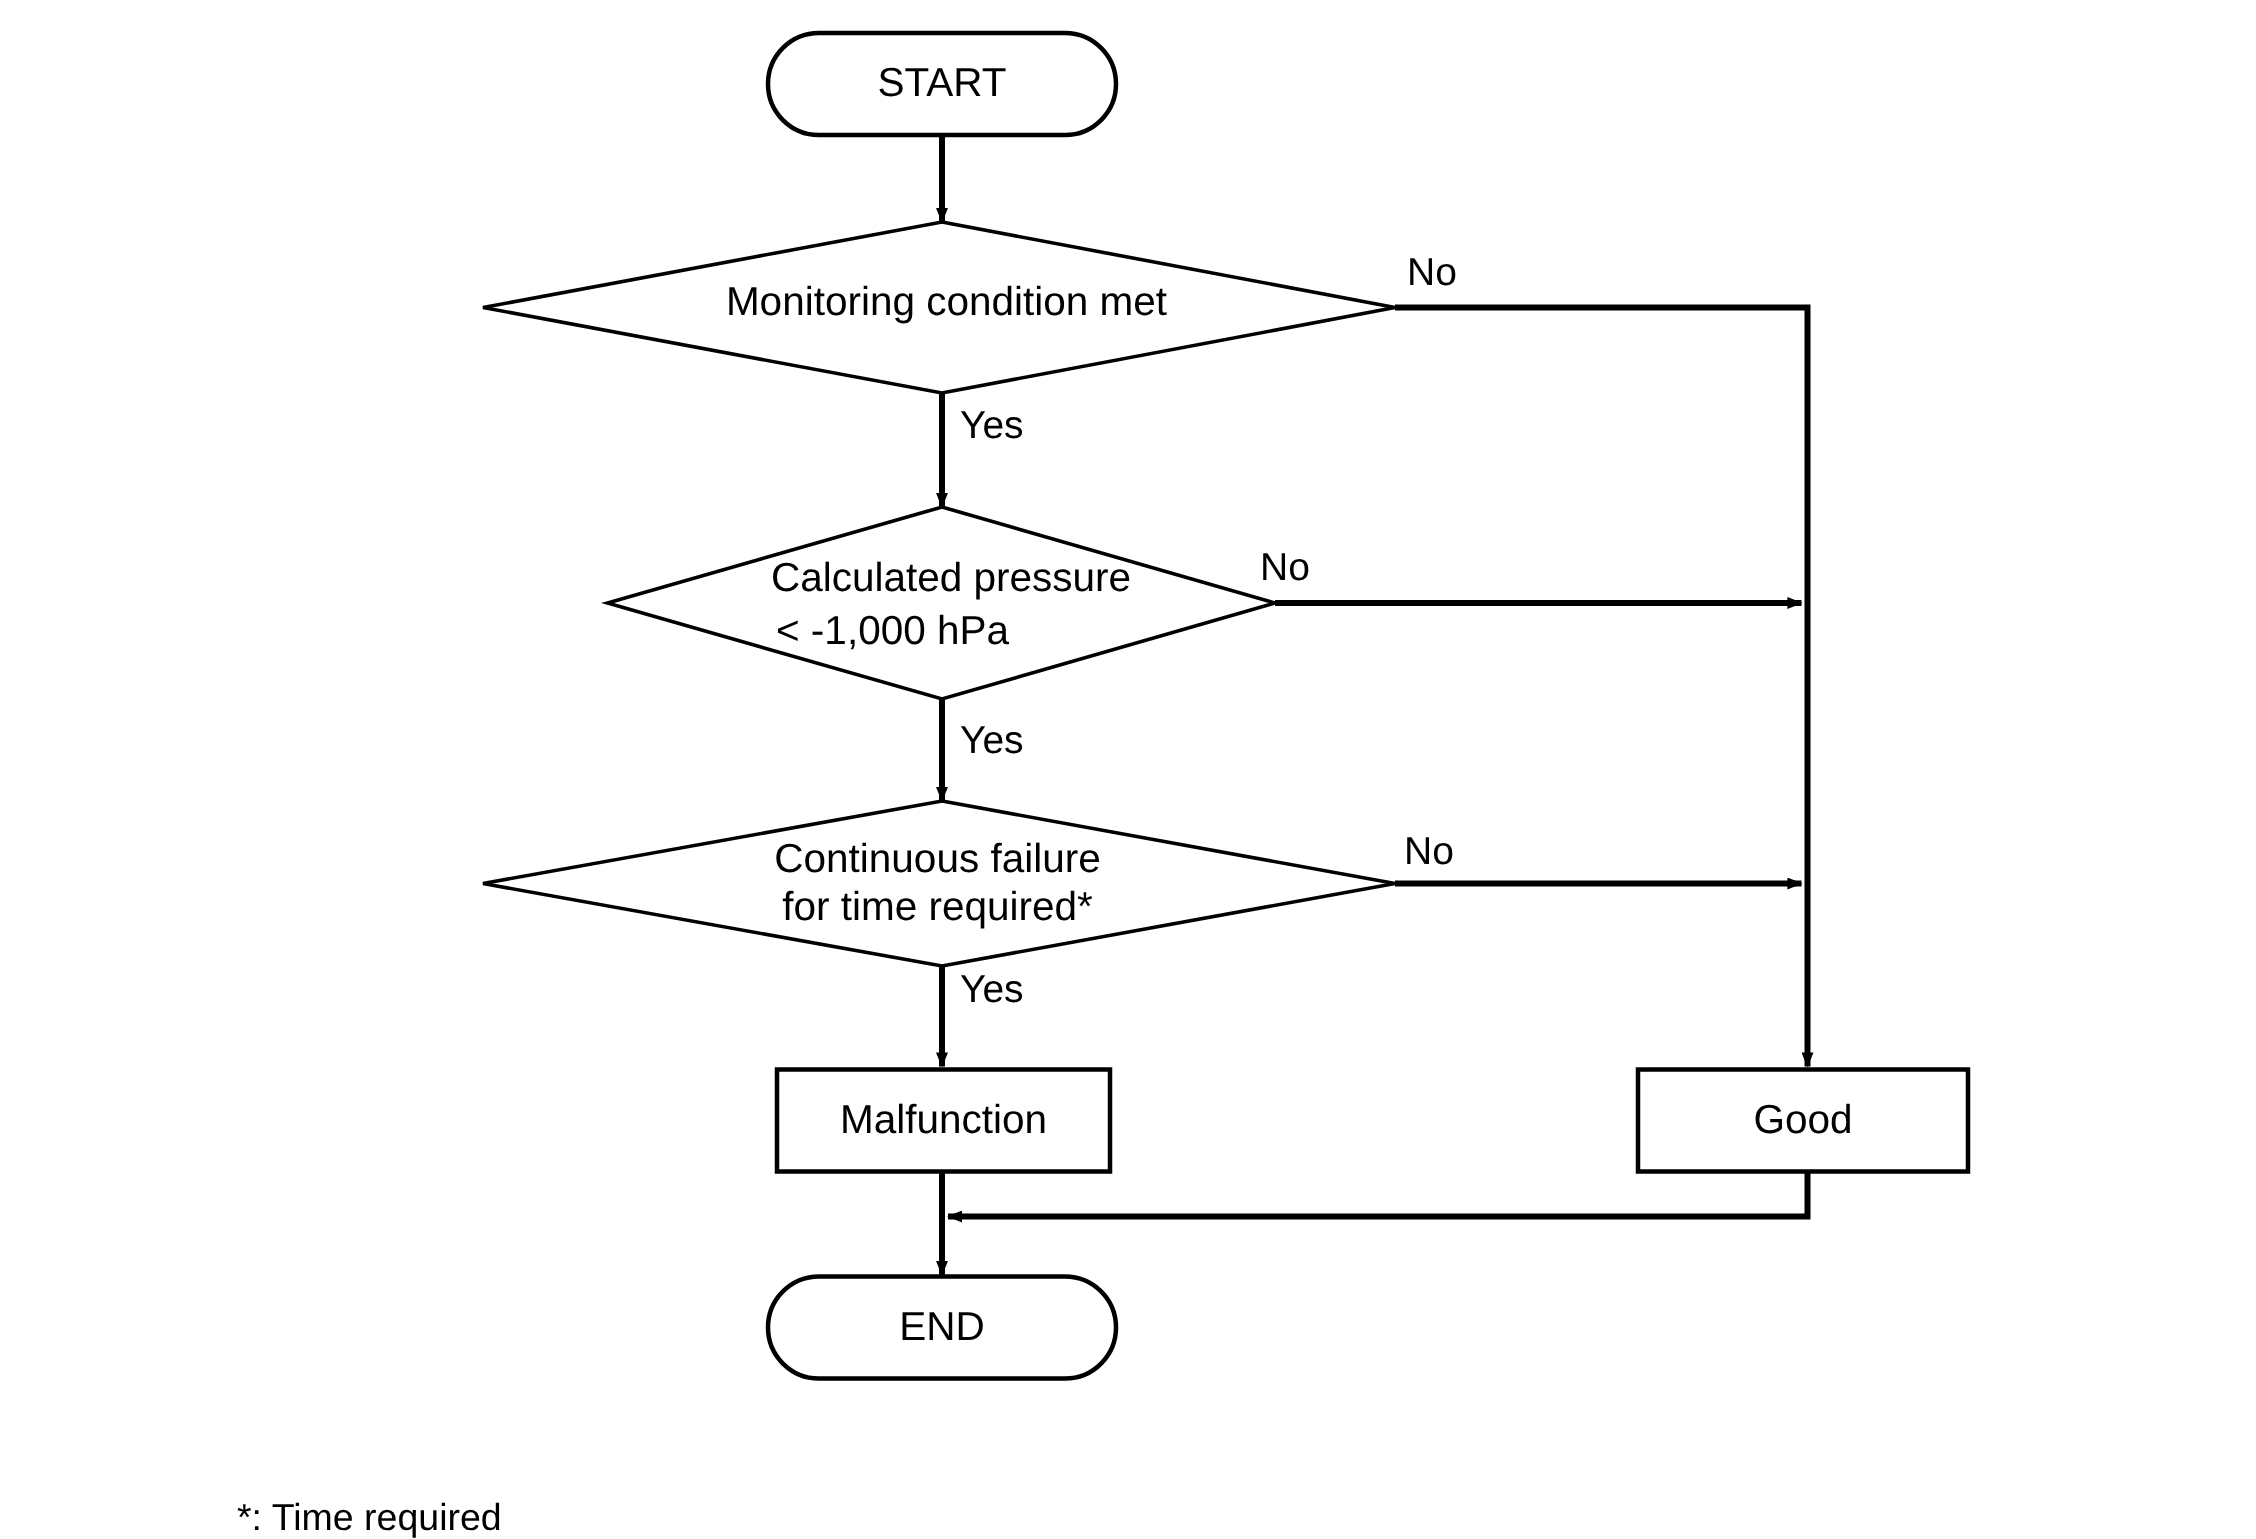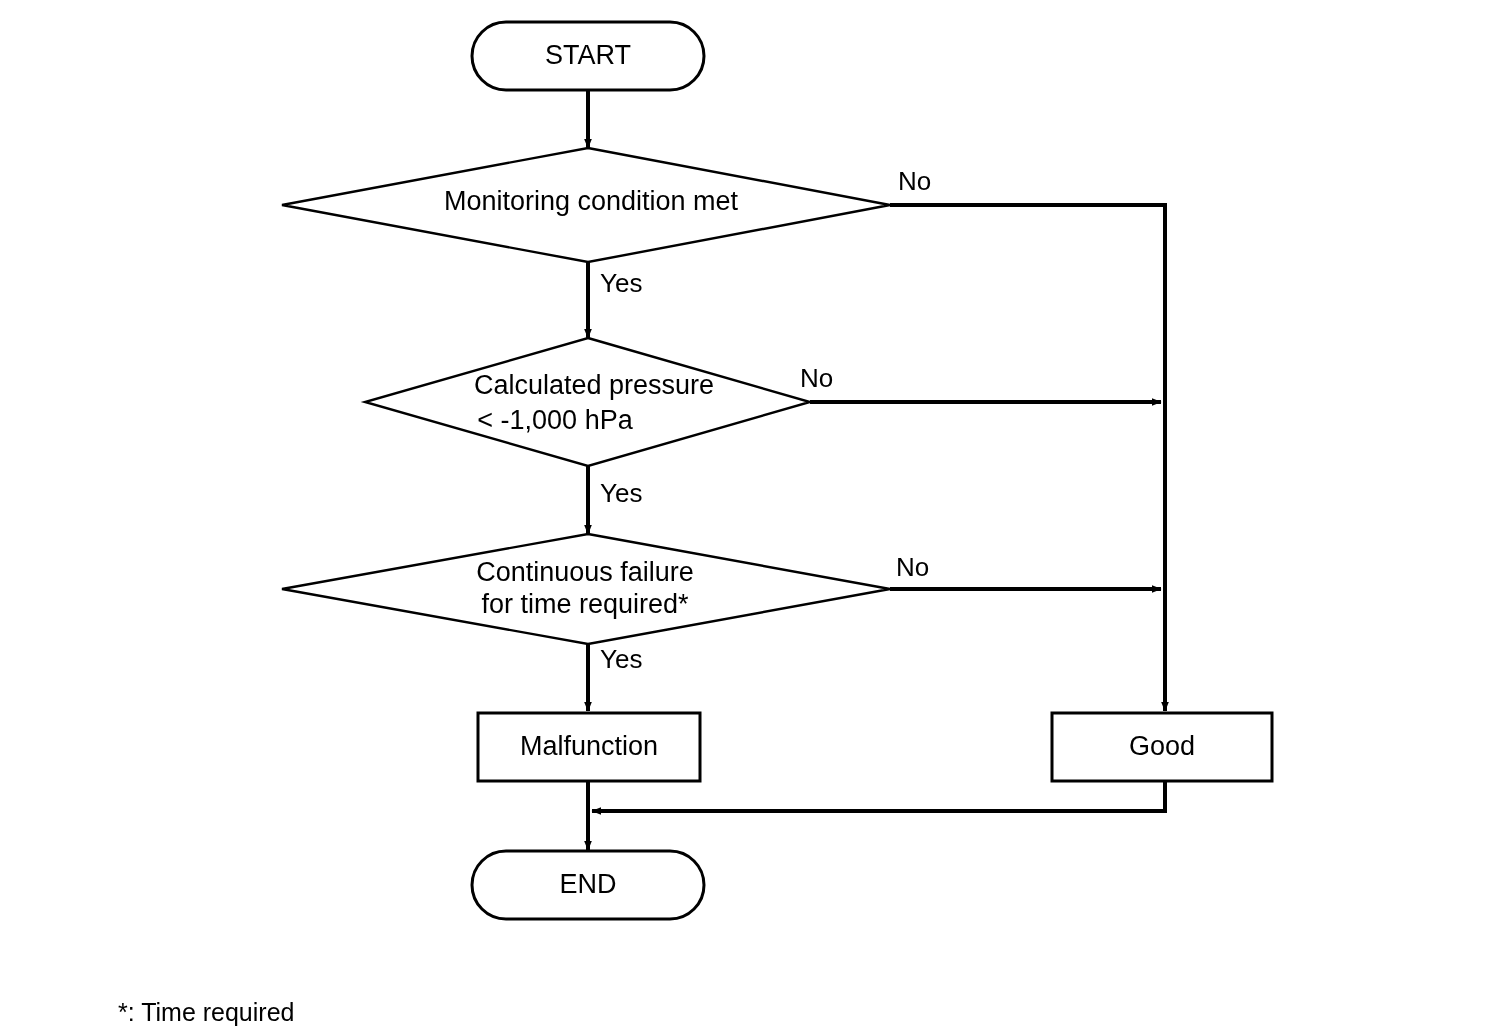--- a/index.html
+++ b/index.html
@@ -12,20 +12,21 @@
     width: 1504px;
     height: 1026px;
     font-family: "Liberation Sans", sans-serif;
     color: #000000;
     overflow: hidden;
   }
   #flowchart-root {
     position: relative;
     width: 1304px;
     height: 1026px;
+    margin-left: 40px;
   }
   svg.flow {
     position: absolute;
     left: 0;
     top: 0;
     width: 1504px;
     height: 1026px;
   }
   .shape-stroke {
     fill: #ffffff;

